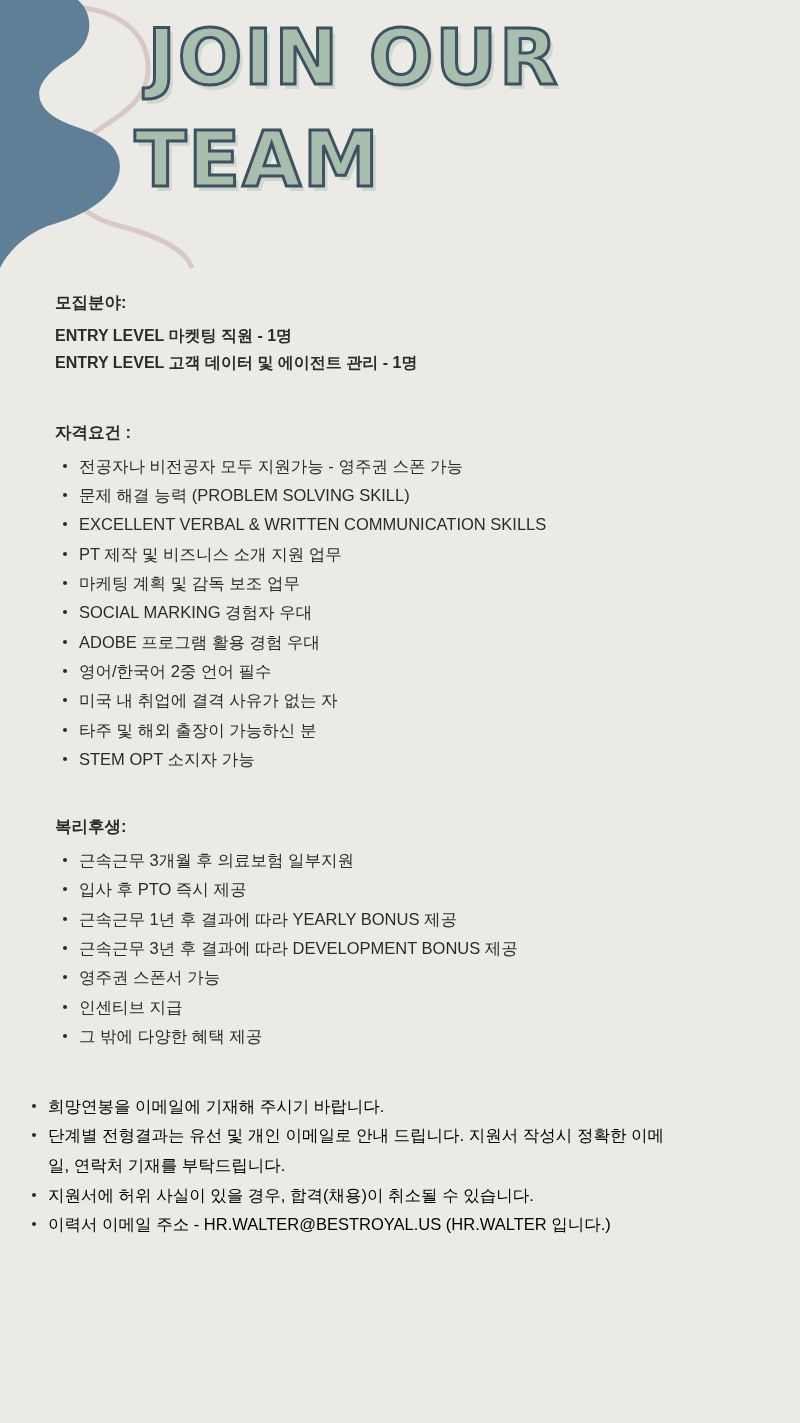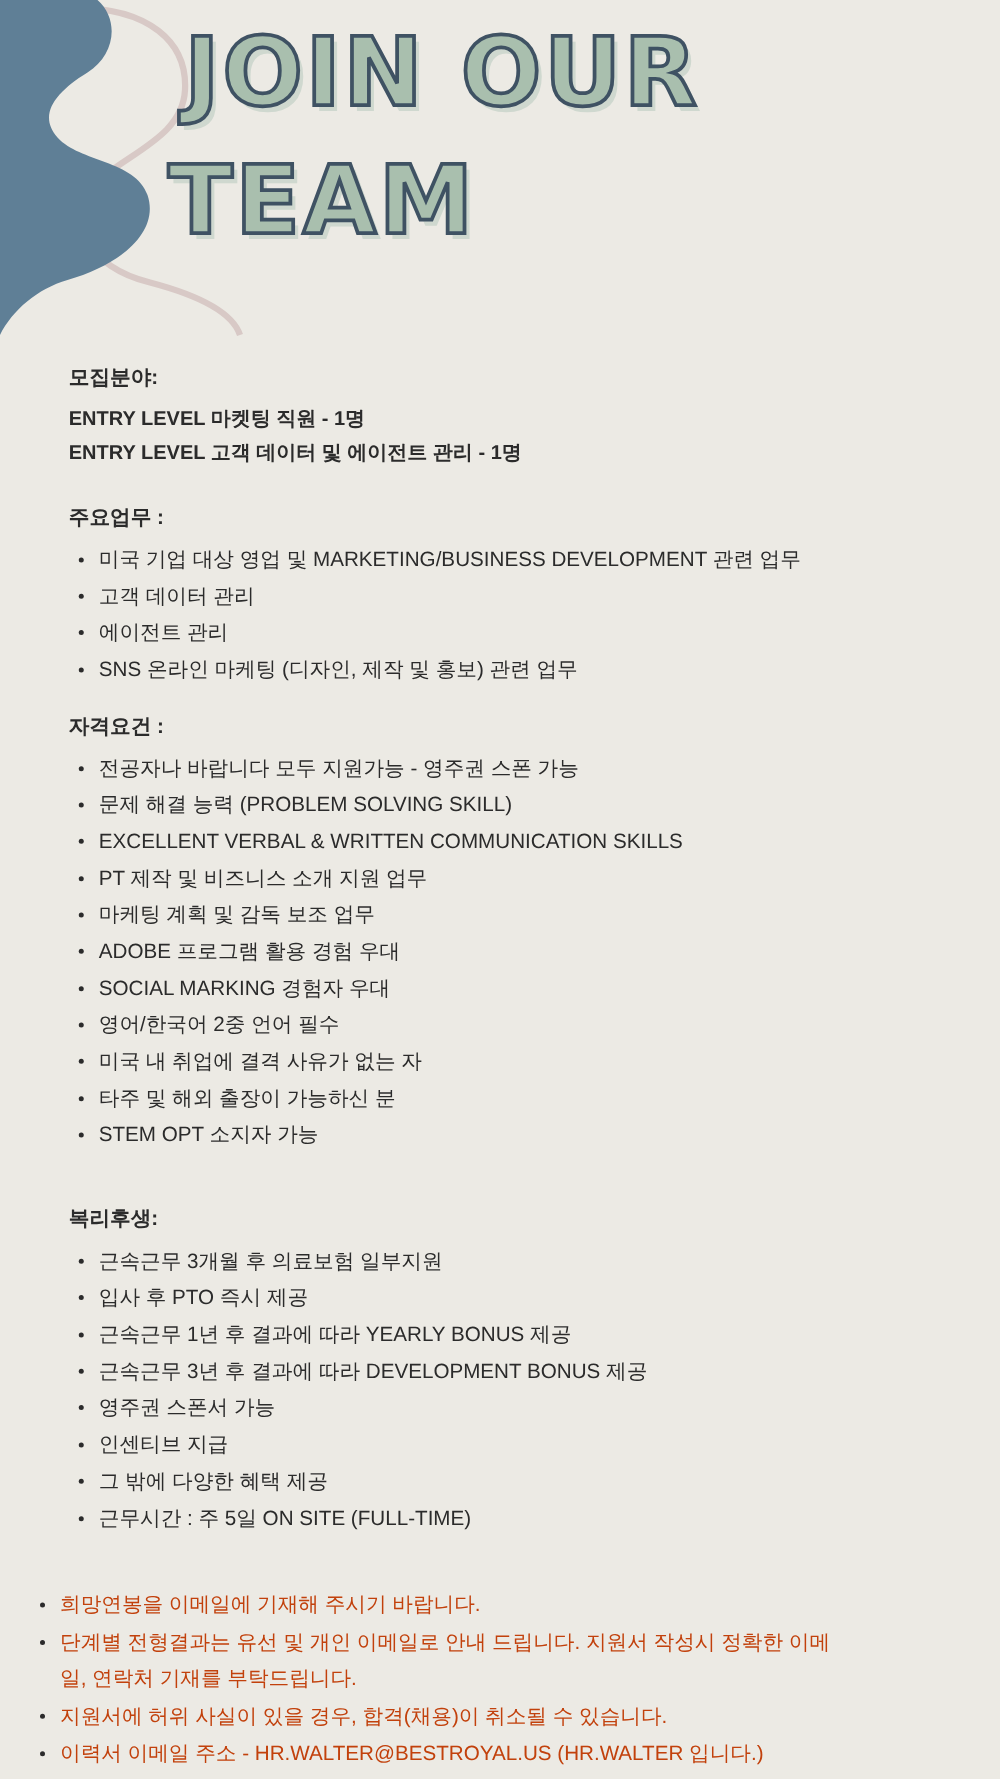--- a/index.html
+++ b/index.html
@@ -107,21 +107,21 @@
   .footer ul {
     list-style: none;
     margin: 0;
     padding: 0;
   }
   .footer li {
     position: relative;
     font-size: 16.5px;
     line-height: 1.8;
     padding-left: 22px;
-    color: #c2410c;
+    color: #000000;
   }
   .footer li::before {
     content: "";
     position: absolute;
     left: 6px;
     top: 12px;
     width: 4px;
     height: 4px;
     border-radius: 50%;
     background: #2b2b2b;
@@ -145,62 +145,52 @@
   <div class="sec">
     <p class="sec-head">모집분야:</p>
     <div class="lines">
       <p>ENTRY LEVEL 마켓팅 직원 - 1명</p>
       <p>ENTRY LEVEL 고객 데이터 및 에이전트 관리 - 1명</p>
     </div>
   </div>
 
   <div class="gap-md"></div>
 
-  <div class="sec">
-    <p class="sec-head">주요업무 :</p>
-    <ul class="bullets">
-      <li>미국 기업 대상 영업 및 MARKETING/BUSINESS DEVELOPMENT 관련 업무</li>
-      <li>고객 데이터 관리</li>
-      <li>에이전트 관리</li>
-      <li>SNS 온라인 마케팅 (디자인, 제작 및 홍보) 관련 업무</li>
-    </ul>
-  </div>
 
   <div class="gap-sm"></div>
 
   <div class="sec">
     <p class="sec-head">자격요건 :</p>
     <ul class="bullets">
-      <li>전공자나 바랍니다 모두 지원가능 - 영주권 스폰 가능</li>
+      <li>전공자나 비전공자 모두 지원가능 - 영주권 스폰 가능</li>
       <li>문제 해결 능력 (PROBLEM SOLVING SKILL)</li>
       <li>EXCELLENT VERBAL &amp; WRITTEN COMMUNICATION SKILLS</li>
       <li>PT 제작 및 비즈니스 소개 지원 업무</li>
       <li>마케팅 계획 및 감독 보조 업무</li>
+      <li>SOCIAL MARKING 경험자 우대</li>
       <li>ADOBE 프로그램 활용 경험 우대</li>
-      <li>SOCIAL MARKING 경험자 우대</li>
       <li>영어/한국어 2중 언어 필수</li>
       <li>미국 내 취업에 결격 사유가 없는 자</li>
       <li>타주 및 해외 출장이 가능하신 분</li>
       <li>STEM OPT 소지자 가능</li>
     </ul>
   </div>
 
   <div class="gap-lg"></div>
 
   <div class="sec">
     <p class="sec-head">복리후생:</p>
     <ul class="bullets">
       <li>근속근무 3개월 후 의료보험 일부지원</li>
       <li>입사 후 PTO 즉시 제공</li>
       <li>근속근무 1년 후 결과에 따라 YEARLY BONUS 제공</li>
       <li>근속근무 3년 후 결과에 따라 DEVELOPMENT BONUS 제공</li>
       <li>영주권 스폰서 가능</li>
       <li>인센티브 지급</li>
       <li>그 밖에 다양한 혜택 제공</li>
-      <li>근무시간 : 주 5일 ON SITE (FULL-TIME)</li>
     </ul>
   </div>
 
   <div class="gap-lg"></div>
 
   <div class="footer">
     <ul>
       <li>희망연봉을 이메일에 기재해 주시기 바랍니다.</li>
       <li>단계별 전형결과는 유선 및 개인 이메일로 안내 드립니다. 지원서 작성시 정확한 이메일, 연락처 기재를 부탁드립니다.</li>
       <li>지원서에 허위 사실이 있을 경우, 합격(채용)이 취소될 수 있습니다.</li>

